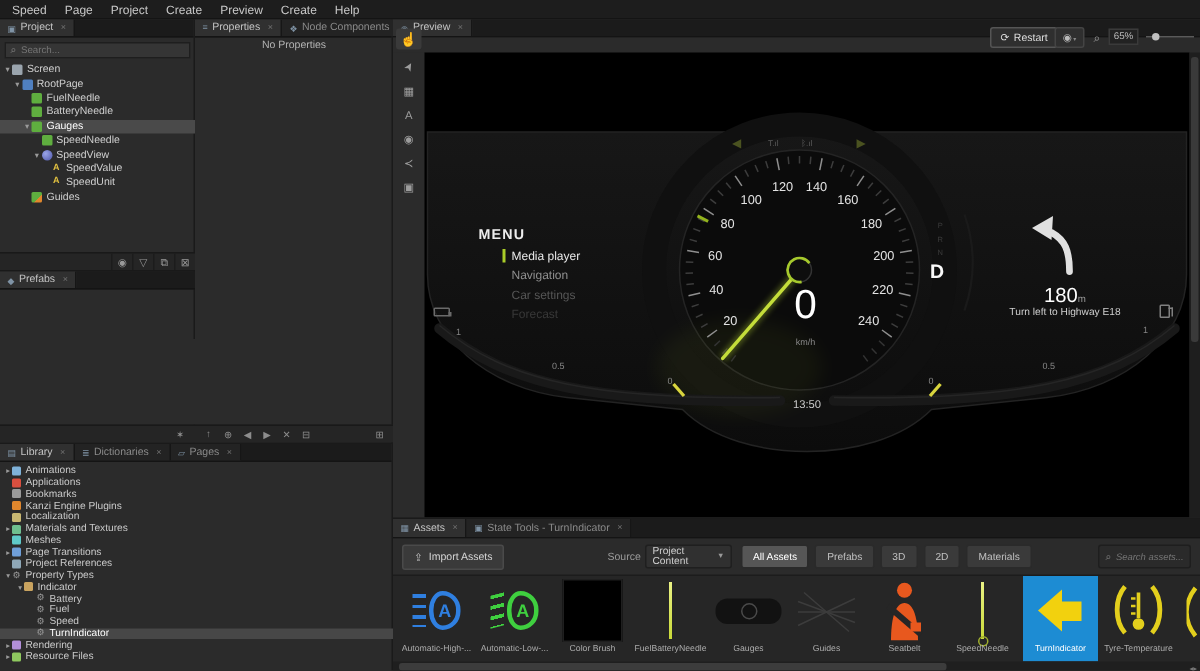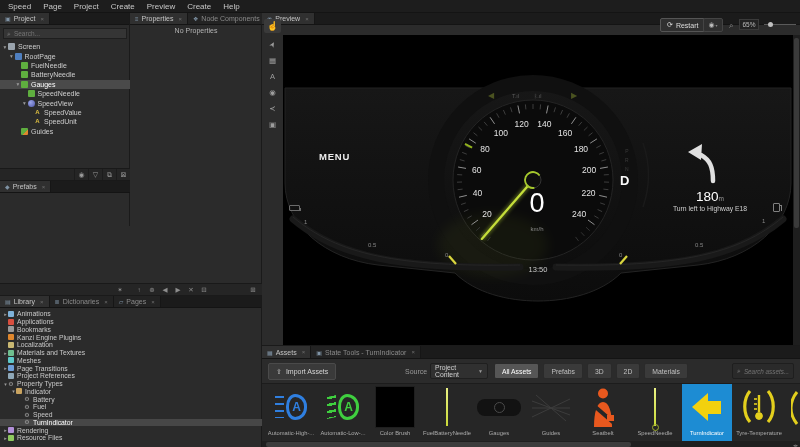--- a/index.html
+++ b/index.html
@@ -372,20 +372,38 @@
           <circle cx="250" cy="145" r="8" fill="#0e0e0e" stroke="#333" stroke-width="1"></circle>
           <path d="M 251.4 152.9 A 8 8 0 1 1 256.6 140.4" stroke="#a6c92d" stroke-width="1.8" fill="none"></path>
         </svg></div>
 
     <span class="ov strip" style="left:205px;top:56px">◀</span>
     <span class="ov sigtxt" style="left:229px;top:58px">T.ıl</span>
     <span class="ov sigtxt" style="left:251px;top:58px">ᛒ.ıl</span>
     <span class="ov strip" style="left:288px;top:56px">▶</span>
 
     <div class="ov" id="menu-title">MENU</div>
+    <div class="ov" id="menu-items">
+        <div class="cmenu-item">
+          <span class="cmenu-bar"></span>
+          <span style="color: rgb(232, 232, 232);">Media player</span>
+        </div>
+        <div class="cmenu-item">
+          <span class="cmenu-sp"></span>
+          <span style="color: rgb(143, 143, 143);">Navigation</span>
+        </div>
+        <div class="cmenu-item">
+          <span class="cmenu-sp"></span>
+          <span style="color: rgb(86, 86, 86);">Car settings</span>
+        </div>
+        <div class="cmenu-item">
+          <span class="cmenu-sp"></span>
+          <span style="color: rgb(56, 56, 56);">Forecast</span>
+        </div>
+      </div>
 
     <div class="ov" id="speed-val">0</div>
     <div class="ov" id="speed-unit">km/h</div>
 
     <div class="ov" id="gear-prn">
         <div>P</div>
         <div>R</div>
         <div>N</div>
       </div>
     <div class="ov" id="gear-d">D</div>

